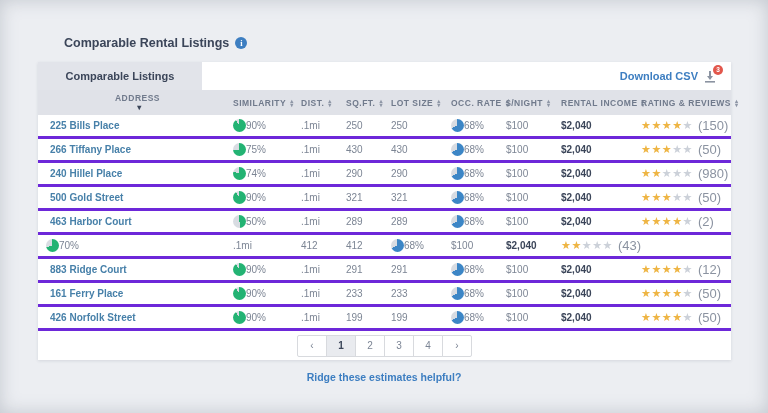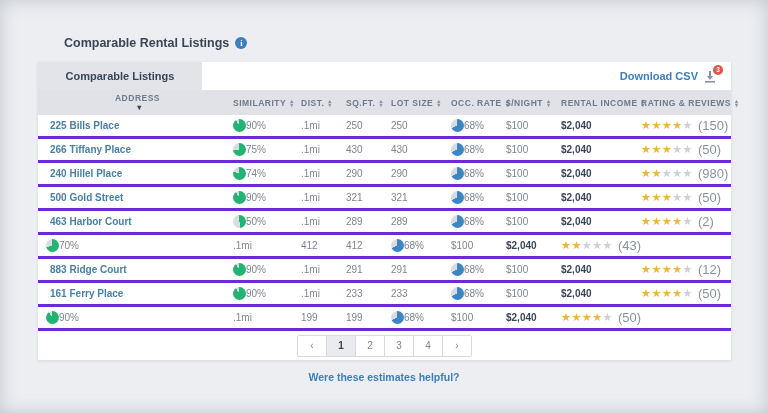--- a/index.html
+++ b/index.html
@@ -358,20 +358,23 @@
         <div class="cell stars">
           <span class="star filled">★</span>
           <span class="star filled">★</span>
           <span class="star filled">★</span>
           <span class="star filled">★</span>
           <span class="star empty">★</span>
           <span class="review-count">(50)</span>
         </div>
       </div>
       <div class="grid trow">
+        <div class="cell addr">
+          <span class="addr-link">426 Norfolk Street</span>
+        </div>
         <div class="cell">
           <span class="pie" style="background: conic-gradient(rgb(35, 179, 115) 0deg, rgb(35, 179, 115) 90%, rgb(216, 220, 226) 90%, rgb(216, 220, 226) 100%);"></span>
           <span class="pct">90%</span>
         </div>
         <div class="cell">.1mi</div>
         <div class="cell">199</div>
         <div class="cell">199</div>
         <div class="cell">
           <span class="pie" style="background: conic-gradient(rgb(60, 134, 198) 0deg, rgb(60, 134, 198) 68%, rgb(216, 220, 226) 68%, rgb(216, 220, 226) 100%);"></span>
           <span class="pct">68%</span>
@@ -393,14 +396,14 @@
       <div class="page-btn">‹</div>
       <div class="page-btn active">1</div>
       <div class="page-btn">2</div>
       <div class="page-btn">3</div>
       <div class="page-btn">4</div>
       <div class="page-btn">›</div>
     </div>
 </div>
 
 <div class="footer-link-wrap">
-  <span class="footer-link">Were these estimates helpful?</span>
+  <span class="footer-link">Ridge these estimates helpful?</span>
 </div>
 
 </body></html>

